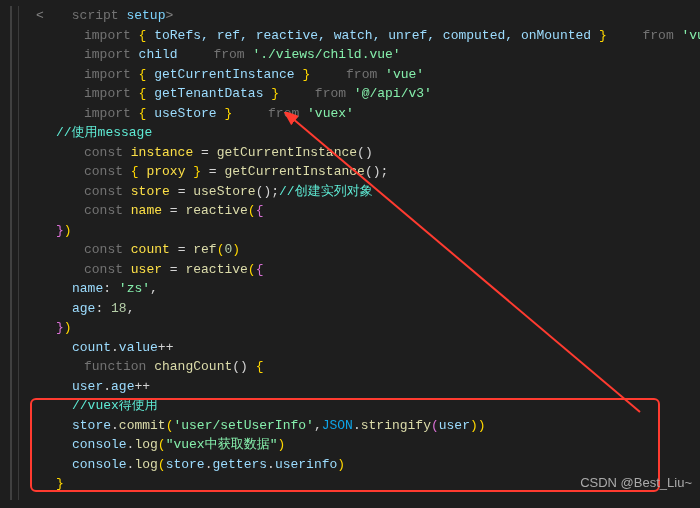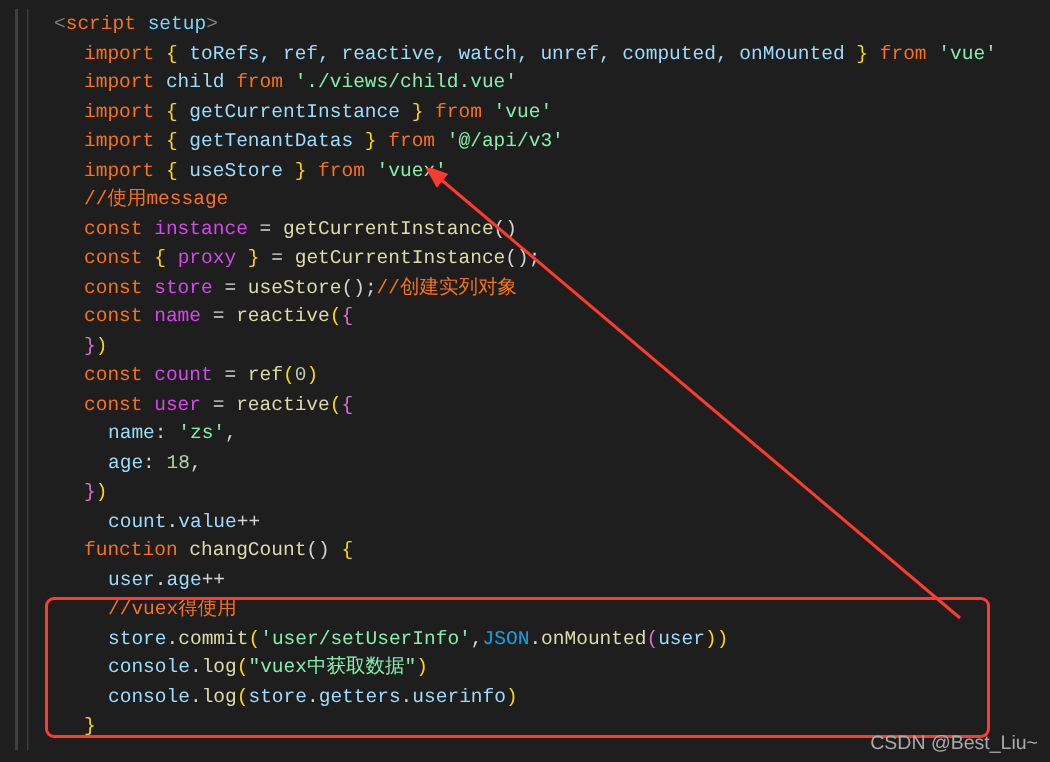--- a/index.html
+++ b/index.html
@@ -30,31 +30,31 @@
     position: absolute;
     left: 18px;
     top: 6px;
     bottom: 0;
     width: 1px;
     background: #3a3a3a;
   }
   .line { white-space: pre; padding-left: 20px; }
   .indent1 { padding-left: 40px; }
   .indent2 { padding-left: 56px; }
-  .kw { color: #f97316; }
+  .kw { color: #737373; margin-left: 28px; }
   .str { color: #86efac; }
   .fn { color: #dcdcaa; }
   .var { color: #9cdcfe; font-family: Liberation Mono, monospace; }
-  .const { color: #d946ef; }
+  .const { color: #fde047; }
   .type { color: #0ea5e9; }
   .punc { color: #d4d4d4; }
   .brace { color: #ffd700; }
   .brace2 { color: #da70d6; }
   .num { color: #b5cea8; }
-  .comment { color: #f97316; margin-top: 36px; }
+  .comment { color: #5eead4; margin-top: 36px; }
   .tag { color: #808080; }
   .attr { color: #7dd3fc; }
   .highlight-box {
     position: absolute;
     border: 2px solid #ff3b30;
     border-radius: 6px;
     left: 30px;
     top: 398px;
     width: 630px;
     height: 94px;
@@ -64,21 +64,21 @@
     position: absolute;
     left: 280px;
     top: 112px;
     width: 380px;
     height: 320px;
     pointer-events: none;
   }
   .watermark {
     position: absolute;
     right: 8px;
-    bottom: 4px;
+    bottom: 16px;
     color: #aaaaaa;
     font-size: 13px;
     font-family: sans-serif;
   }
 </style>
 </head>
 <body>
 
 <div class="editor">
   <div class="gutter-line"></div>
@@ -121,21 +121,21 @@
   <div class="line indent1"><span class="brace2">}</span><span class="brace">)</span></div>
 
   <div class="line indent2"><span class="var">count</span><span class="punc">.</span><span class="var">value</span><span class="punc">++</span></div>
 
   <div class="line indent1"><span class="kw">function </span><span class="fn">changCount</span><span class="punc">() </span><span class="brace">{</span></div>
 
   <div class="line indent2"><span class="var">user</span><span class="punc">.</span><span class="var">age</span><span class="punc">++</span></div>
 
   <div class="line indent2"><span class="comment">//vuex得使用</span></div>
 
-  <div class="line indent2"><span class="var">store</span><span class="punc">.</span><span class="fn">commit</span><span class="brace">(</span><span class="str">'user/setUserInfo'</span><span class="punc">,</span><span class="type">JSON</span><span class="punc">.</span><span class="fn">onMounted</span><span class="brace2">(</span><span class="var">user</span><span class="brace">))</span></div>
+  <div class="line indent2"><span class="var">store</span><span class="punc">.</span><span class="fn">commit</span><span class="brace">(</span><span class="str">'user/setUserInfo'</span><span class="punc">,</span><span class="type">JSON</span><span class="punc">.</span><span class="fn">stringify</span><span class="brace2">(</span><span class="var">user</span><span class="brace">))</span></div>
 
   <div class="line indent2"><span class="var">console</span><span class="punc">.</span><span class="fn">log</span><span class="brace">(</span><span class="str">"vuex中获取数据"</span><span class="brace">)</span></div>
 
   <div class="line indent2"><span class="var">console</span><span class="punc">.</span><span class="fn">log</span><span class="brace">(</span><span class="var">store</span><span class="punc">.</span><span class="var">getters</span><span class="punc">.</span><span class="var">userinfo</span><span class="brace">)</span></div>
 
   <div class="line indent1"><span class="brace">}</span></div>
 </div>
 
 <div class="highlight-box"></div>
 

